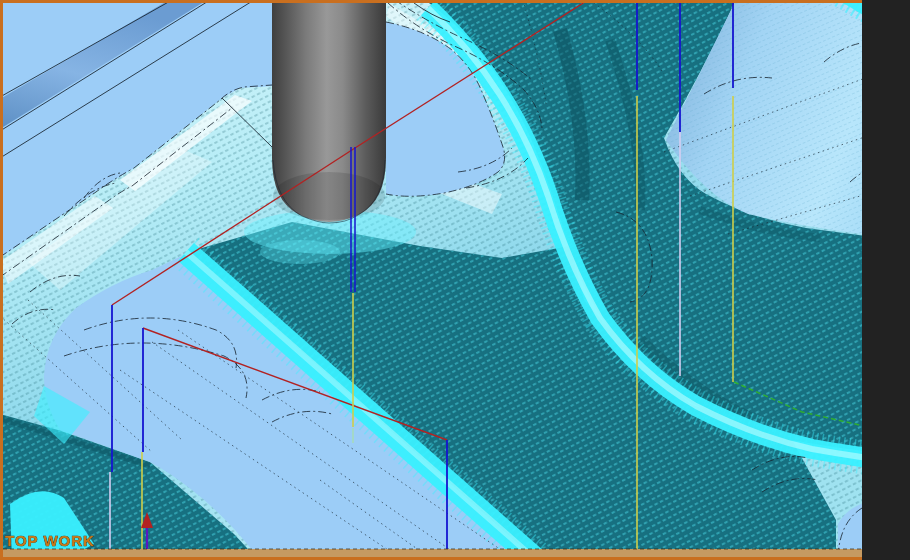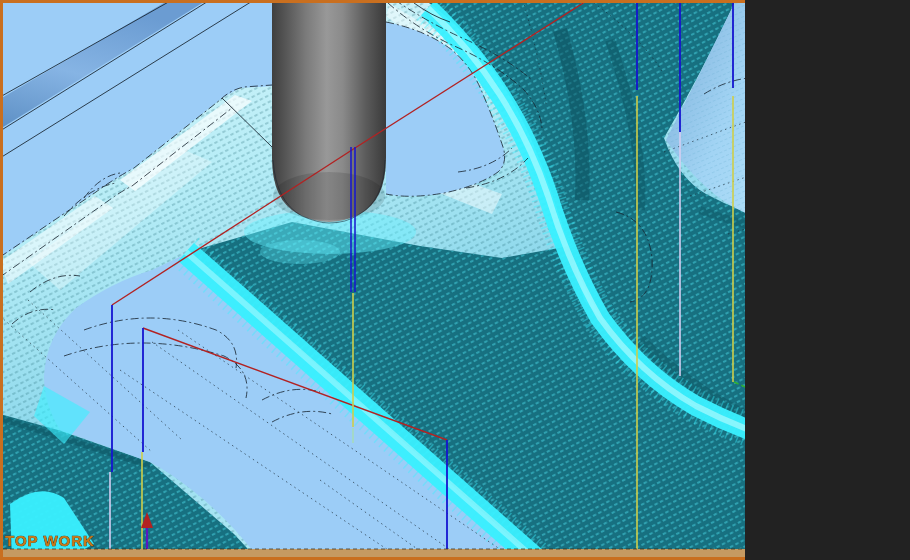--- a/index.html
+++ b/index.html
@@ -1,16 +1,16 @@
 <!DOCTYPE html>
 <html><head>
 <meta charset="utf-8">
 <style>
   html,body{margin:0;padding:0;background:#222;}
-  .frame{width:745px;height:560px;position:relative;overflow:hidden;
+  .frame{width:862px;height:560px;position:relative;overflow:hidden;
          font-family:"Liberation Sans", sans-serif;}
   svg{display:block;}
   .ct{fill:none;stroke:#16232e;stroke-width:1;stroke-dasharray:8 3 2 3;opacity:.8;}
   .cts{fill:none;stroke:#16232e;stroke-width:1;opacity:.85;}
   .ctd{fill:none;stroke:#16232e;stroke-width:1;stroke-dasharray:1.5 3.5;opacity:.65;}
   .hl{stroke:none;}
   .lbl{font:bold 15px "Liberation Sans", sans-serif;letter-spacing:1px;
        paint-order:stroke fill;}
 </style>
 </head>

